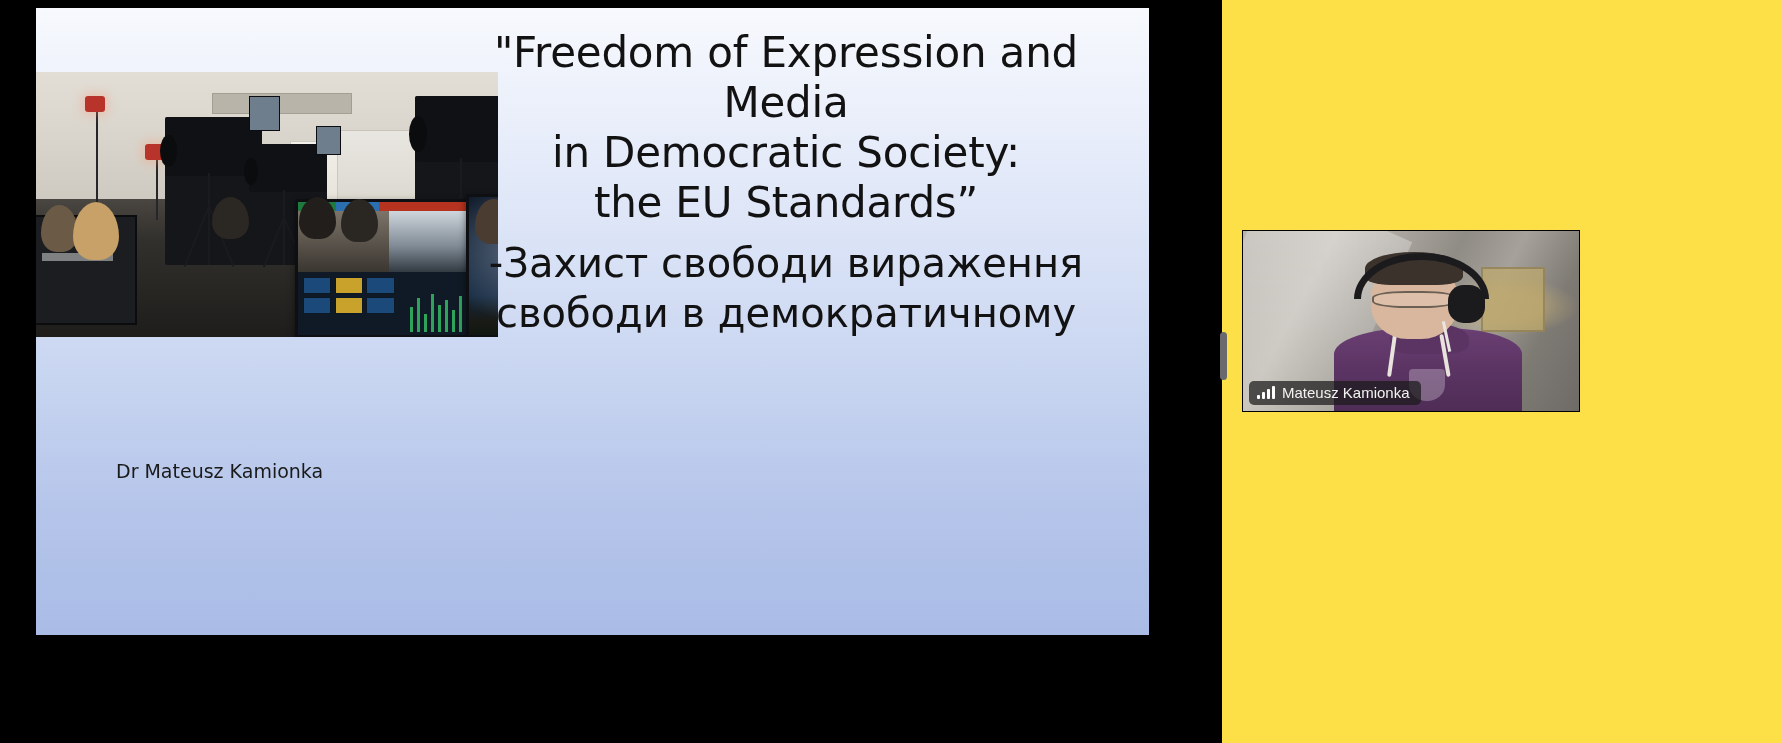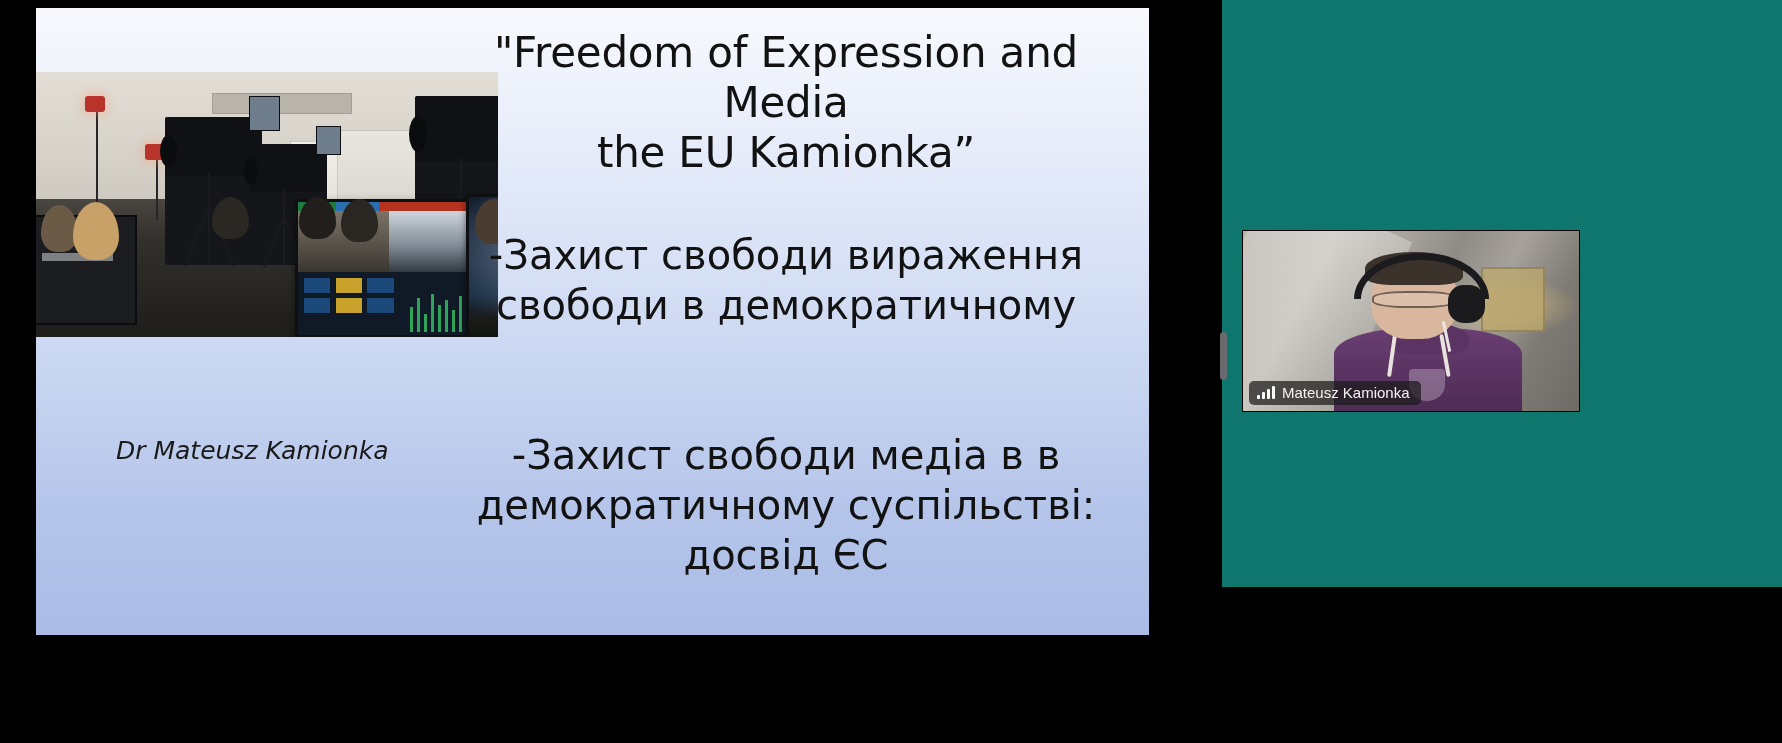--- a/index.html
+++ b/index.html
@@ -196,41 +196,40 @@
   .slide-para {
     position: absolute;
     left: 400px;
     width: 700px;
     text-align: center;
     font-family: "DejaVu Sans", sans-serif;
     font-size: 40px;
     line-height: 1.25;
     color: #121212;
   }
-  .para-1 { top: 222px; }
+  .para-1 { top: 230px; }
   .para-2 { top: 422px; }
 
   .author {
     position: absolute;
     left: 80px;
-    top: 428px;
+    top: 452px;
     font-family: "DejaVu Sans", sans-serif;
-    font-size: 25px;
+    font-size: 19px;
     color: #1a1a1a;
-    font-style: italic;
   }
 
   
   .right-rail {
     position: absolute;
     left: 1222px;
     top: 0;
     width: 560px;
-    height: 587px;
-    background: #0f766e;
+    height: 743px;
+    background: #fde047;
     text-align: center;
   }
 
   .rail-scrollbar {
     position: absolute;
     left: -2px;
     top: 332px;
     width: 7px;
     height: 48px;
     background: #6a6a6e;
@@ -450,33 +449,29 @@
         <div class="person" style="left:1%;top:50%;width:8%;height:18%;background:#6b5a46;"></div>
         <div class="person" style="left:8%;top:49%;width:10%;height:22%;background:#c7a167;"></div>
         <div class="person" style="left:38%;top:47%;width:8%;height:16%;background:#2b2723;"></div>
         <div class="person" style="left:57%;top:47%;width:8%;height:16%;background:#211e1b;"></div>
         <div class="person" style="left:66%;top:48%;width:8%;height:16%;background:#2a2622;"></div>
         <div class="person" style="left:95%;top:48%;width:8%;height:17%;background:#4a3c30;"></div>
       </div>
 
       <div class="slide-title">
         <div>"Freedom of Expression and Media</div>
-        <div>the EU Kamionka”</div>
+        <div>in Democratic Society:</div>
+        <div>the EU Standards”</div>
       </div>
 
       <div class="slide-para para-1">
         <div>-Захист свободи вираження</div>
         <div>свободи в демократичному</div>
       </div>
 
-      <div class="slide-para para-2">
-        <div>-Захист свободи медіа в в</div>
-        <div>демократичному суспільстві:</div>
-        <div>досвід ЄС</div>
-      </div>
 
       <div class="author">Dr Mateusz Kamionka</div>
     </div>
   </div>
 
   <div class="right-rail">
 
     <div class="rail-scrollbar"></div>
 
     <div class="video-tile">

